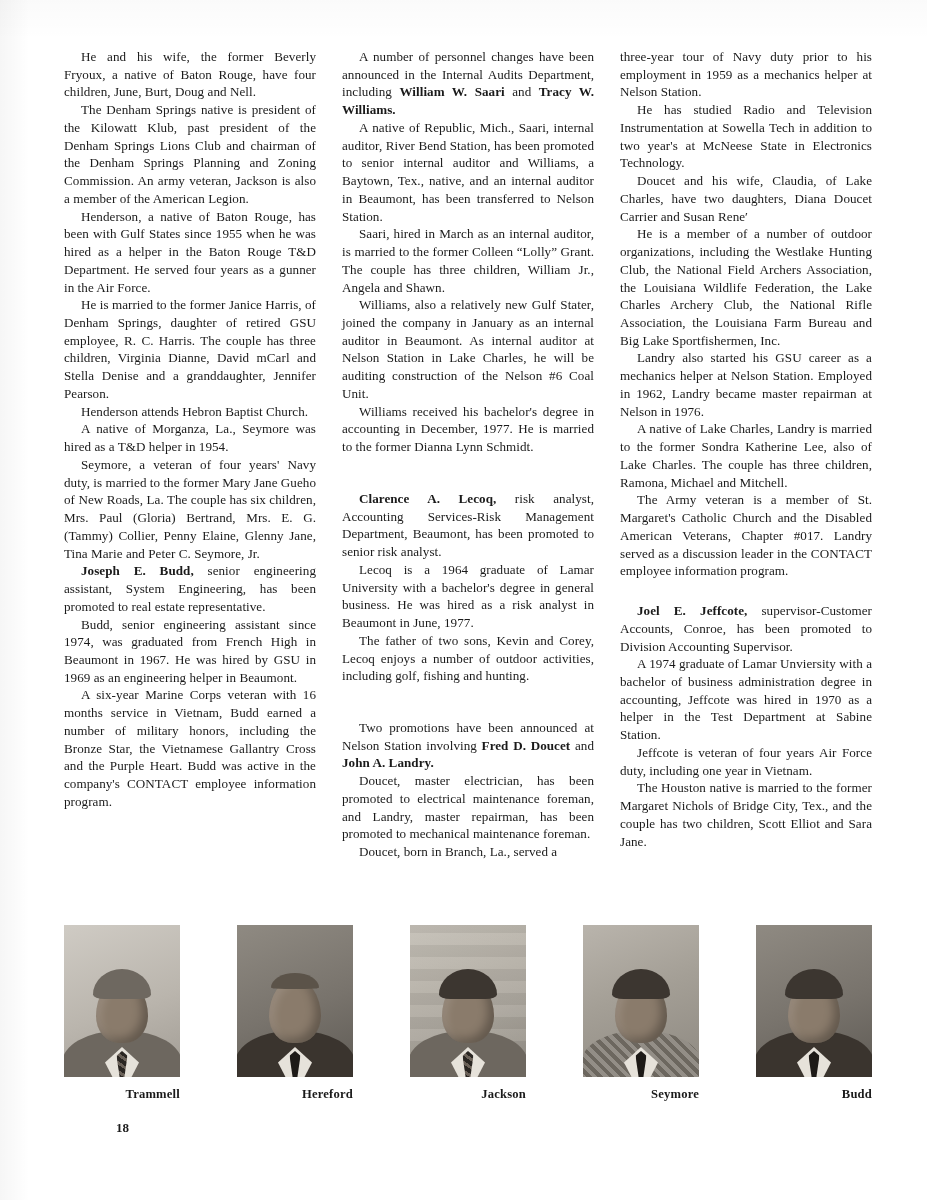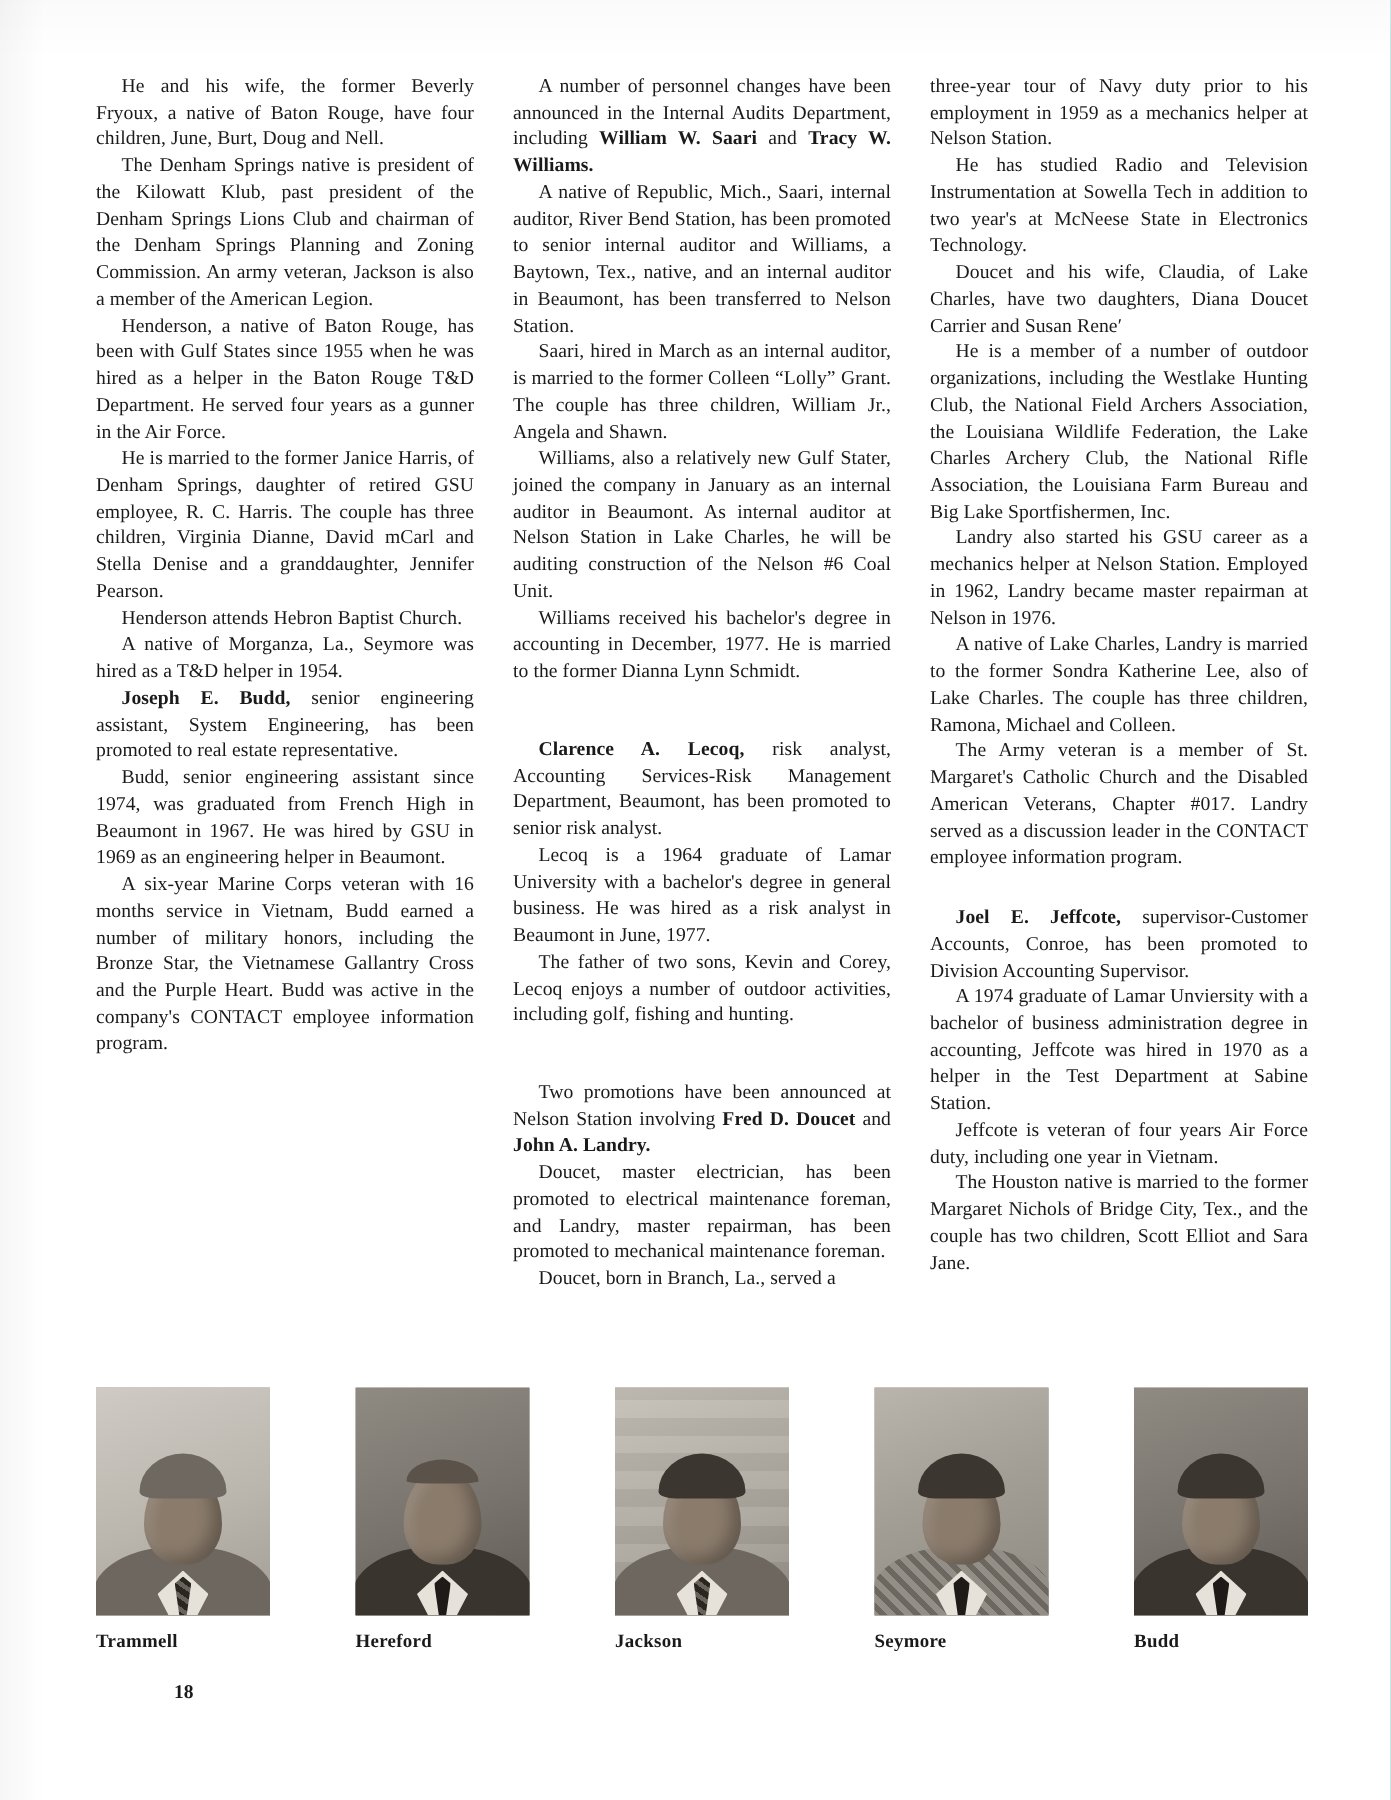--- a/index.html
+++ b/index.html
@@ -67,21 +67,21 @@
     left: 64px;
     top: 925px;
     width: 808px;
     display: flex;
     justify-content: space-between;
   }
   .photo-cell {
     width: 116px;
     display: flex;
     flex-direction: column;
-    align-items: flex-start;
+    align-items: flex-end;
   }
   .photo {
     width: 116px;
     height: 152px;
     position: relative;
     overflow: hidden;
     background: #9a968f;
     box-shadow: inset 0 0 0 1px rgba(0,0,0,0.15);
   }
   .photo .bg {
@@ -195,20 +195,21 @@
 
   <div class="columns">
 
     <div class="col">
       <p>He and his wife, the former Beverly Fryoux, a native of Baton Rouge, have four children, June, Burt, Doug and Nell.</p>
       <p>The Denham Springs native is president of the Kilowatt Klub, past president of the Denham Springs Lions Club and chairman of the Denham Springs Planning and Zoning Commission. An army veteran, Jackson is also a member of the American Legion.</p>
       <p>Henderson, a native of Baton Rouge, has been with Gulf States since 1955 when he was hired as a helper in the Baton Rouge T&amp;D Department. He served four years as a gunner in the Air Force.</p>
       <p>He is married to the former Janice Harris, of Denham Springs, daughter of retired GSU employee, R. C. Harris. The couple has three children, Virginia Dianne, David mCarl and Stella Denise and a granddaughter, Jennifer Pearson.</p>
       <p>Henderson attends Hebron Baptist Church.</p>
       <p>A native of Morganza, La., Seymore was hired as a T&amp;D helper in 1954.</p>
+      <p>Seymore, a veteran of four years' Navy duty, is married to the former Mary Jane Gueho of New Roads, La. The couple has six children, Mrs. Paul (Gloria) Bertrand, Mrs. E. G. (Tammy) Collier, Penny Elaine, Glenny Jane, Tina Marie and Peter C. Seymore, Jr.</p>
       <p>
         <b>Joseph E. Budd,</b><span> senior engineering assistant, System Engineering, has been promoted to real estate representative.</span>
       </p>
       <p>Budd, senior engineering assistant since 1974, was graduated from French High in Beaumont in 1967. He was hired by GSU in 1969 as an engineering helper in Beaumont.</p>
       <p>A six-year Marine Corps veteran with 16 months service in Vietnam, Budd earned a number of military honors, including the Bronze Star, the Vietnamese Gallantry Cross and the Purple Heart. Budd was active in the company's CONTACT employee information program.</p>
     </div>
 
     <div class="col">
       <p>
         <span>A number of personnel changes have been announced in the Internal Audits Department, including </span><b>William W. Saari</b><span> and </span><b>Tracy W. Williams.</b>
@@ -230,21 +231,21 @@
       <p>Doucet, master electrician, has been promoted to electrical maintenance foreman, and Landry, master repairman, has been promoted to mechanical maintenance foreman.</p>
       <p>Doucet, born in Branch, La., served a</p>
     </div>
 
     <div class="col">
       <p class="noindent">three-year tour of Navy duty prior to his employment in 1959 as a mechanics helper at Nelson Station.</p>
       <p>He has studied Radio and Television Instrumentation at Sowella Tech in addition to two year's at McNeese State in Electronics Technology.</p>
       <p>Doucet and his wife, Claudia, of Lake Charles, have two daughters, Diana Doucet Carrier and Susan Rene′</p>
       <p>He is a member of a number of outdoor organizations, including the Westlake Hunting Club, the National Field Archers Association, the Louisiana Wildlife Federation, the Lake Charles Archery Club, the National Rifle Association, the Louisiana Farm Bureau and Big Lake Sportfishermen, Inc.</p>
       <p>Landry also started his GSU career as a mechanics helper at Nelson Station. Employed in 1962, Landry became master repairman at Nelson in 1976.</p>
-      <p>A native of Lake Charles, Landry is married to the former Sondra Katherine Lee, also of Lake Charles. The couple has three children, Ramona, Michael and Colleen.</p>
+      <p>A native of Lake Charles, Landry is married to the former Sondra Katherine Lee, also of Lake Charles. The couple has three children, Ramona, Michael and Mitchell.</p>
       <p>The Army veteran is a member of St. Margaret's Catholic Church and the Disabled American Veterans, Chapter #017. Landry served as a discussion leader in the CONTACT employee information program.</p>
       <div class="gap-md"></div>
       <p>
         <b>Joel E. Jeffcote,</b><span> supervisor-Customer Accounts, Conroe, has been promoted to Division Accounting Supervisor.</span>
       </p>
       <p>A 1974 graduate of Lamar Unviersity with a bachelor of business administration degree in accounting, Jeffcote was hired in 1970 as a helper in the Test Department at Sabine Station.</p>
       <p>Jeffcote is veteran of four years Air Force duty, including one year in Vietnam.</p>
       <p>The Houston native is married to the former Margaret Nichols of Bridge City, Tex., and the couple has two children, Scott Elliot and Sara Jane.</p>
     </div>
   </div>

